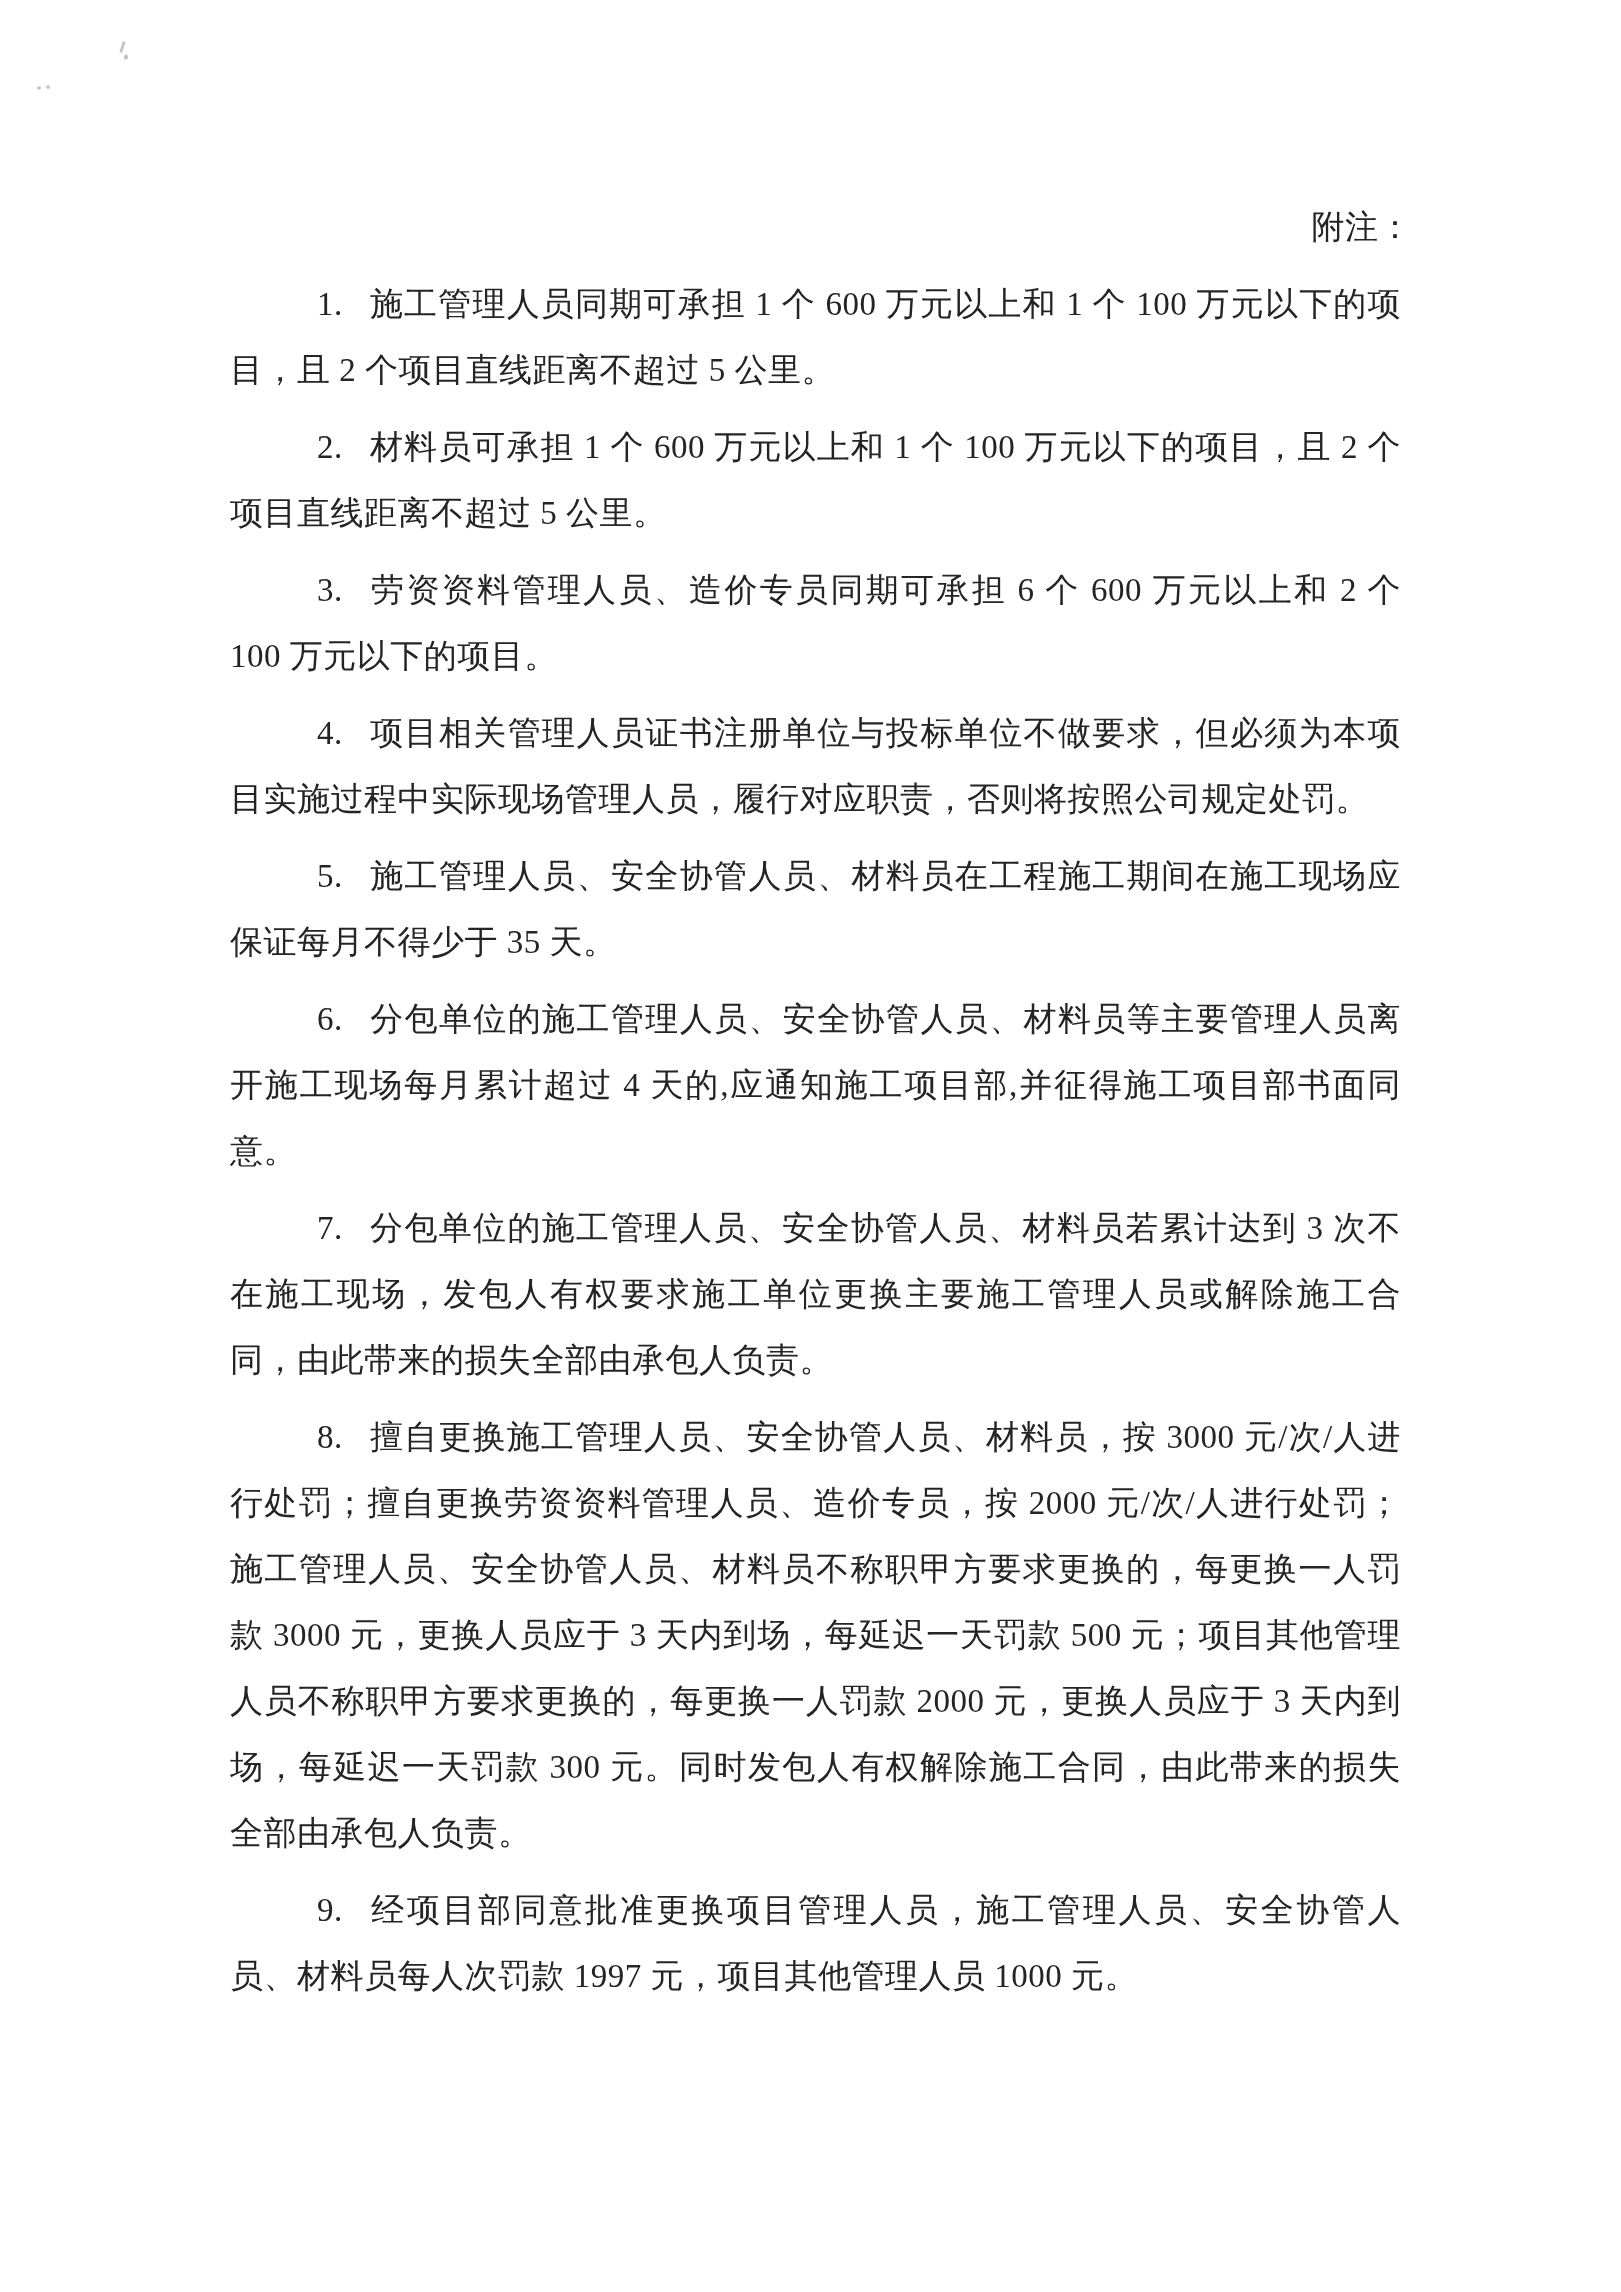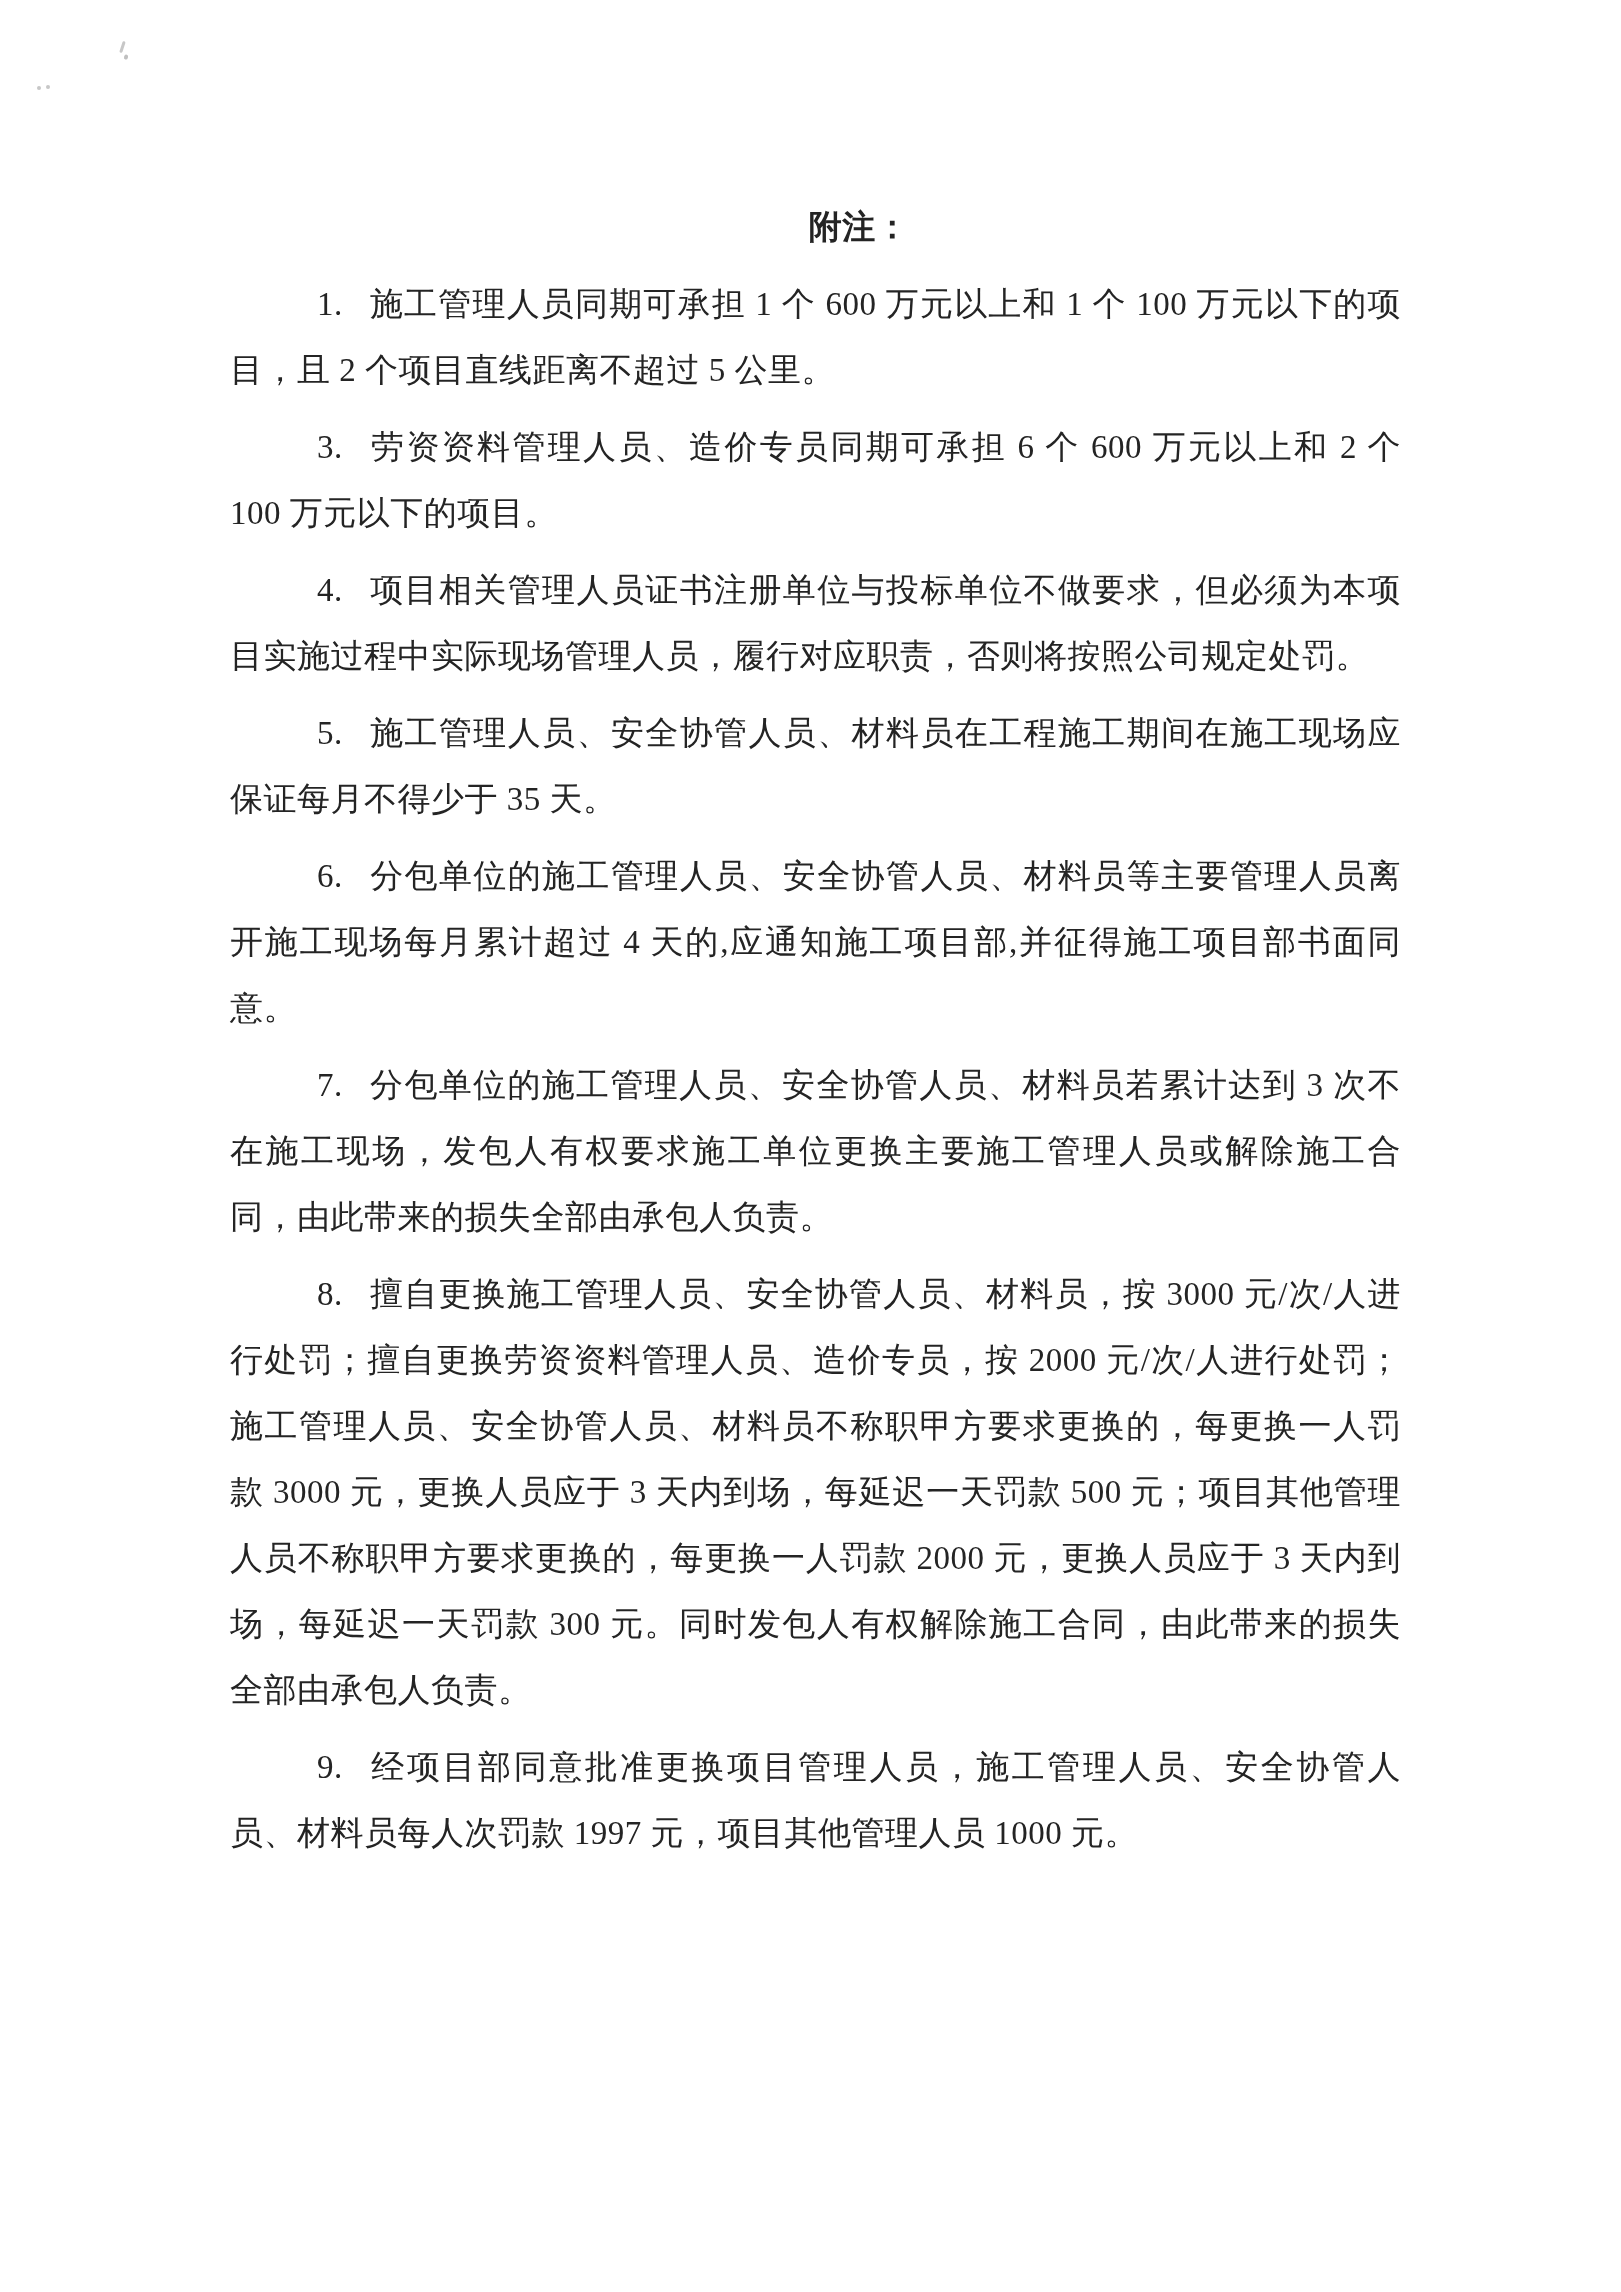--- a/index.html
+++ b/index.html
@@ -24,22 +24,22 @@
     width: 1193px;
     font-size: 33px;
     line-height: 66px;
     text-align: justify;
     text-justify: inter-character;
     letter-spacing: 0.5px;
   }
   .heading {
     margin: 0;
     text-indent: 87px;
-    font-weight: bold;
-    text-align: center;
+    font-weight: normal;
+    text-align: right;
   }
   .item {
     margin: 11px;
     text-indent: 87px;
   }
   .num {
     display: inline;
     margin-right: 26.5px;
   }
   
@@ -91,20 +91,21 @@
 
   <div class="speck-tick"></div>
   <div class="speck-dots"></div>
 
   <div class="content">
 
     <p class="heading">附注：</p>
 
     <p class="item"><span class="num">1.</span><span>施工管理人员同期可承担 1 个 600 万元以上和 1 个 100 万元以下的项目，且 2 个项目直线距离不超过 5 公里。</span></p>
 
+    <p class="item"><span class="num">2.</span><span>材料员可承担 1 个 600 万元以上和 1 个 100 万元以下的项目，且 2 个项目直线距离不超过 5 公里。</span></p>
 
     <p class="item"><span class="num">3.</span><span>劳资资料管理人员、造价专员同期可承担 6 个 600 万元以上和 2 个 100 万元以下的项目。</span></p>
 
     <p class="item"><span class="num">4.</span><span>项目相关管理人员证书注册单位与投标单位不做要求，但必须为本项目实施过程中实际现场管理人员，履行对应职责，否则将按照公司规定处罚。</span></p>
 
     <p class="item"><span class="num">5.</span><span>施工管理人员、安全协管人员、材料员在工程施工期间在施工现场应保证每月不得少于 35 天。</span></p>
 
     <p class="item"><span class="num">6.</span><span>分包单位的施工管理人员、安全协管人员、材料员等主要管理人员离开施工现场每月累计超过 4 天的,应通知施工项目部,并征得施工项目部书面同意。</span></p>
 
     <p class="item"><span class="num">7.</span><span>分包单位的施工管理人员、安全协管人员、材料员若累计达到 3 次不在施工现场，发包人有权要求施工单位更换主要施工管理人员或解除施工合同，由此带来的损失全部由承包人负责。</span></p>

